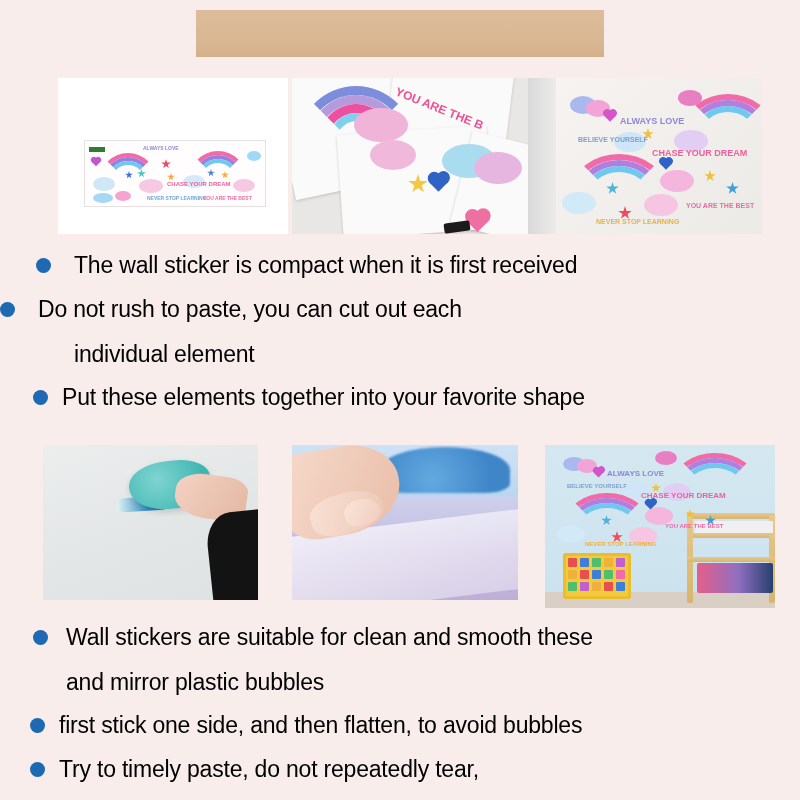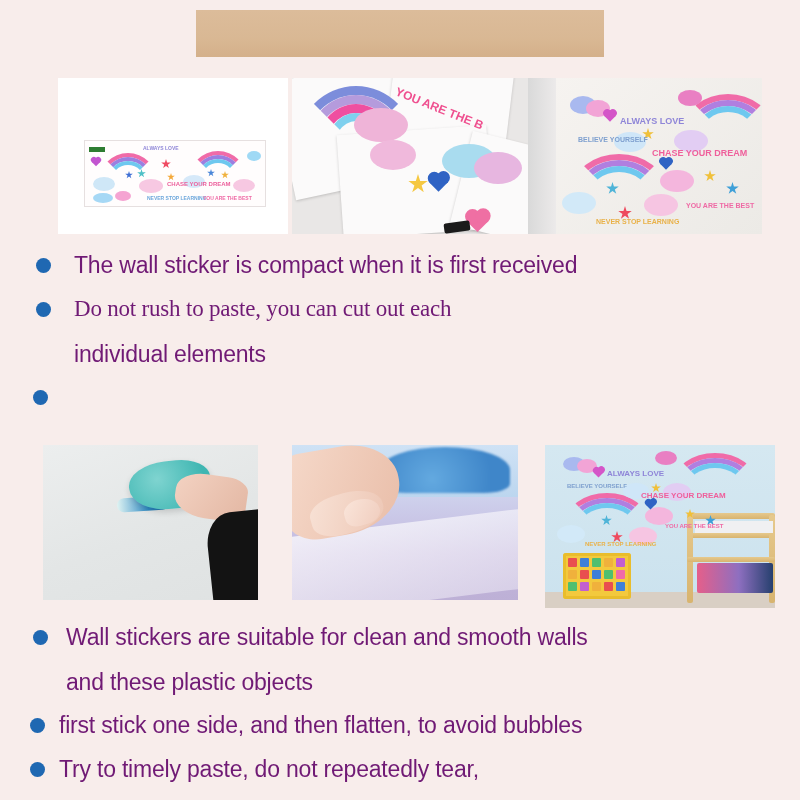--- a/index.html
+++ b/index.html
@@ -214,21 +214,21 @@
   }
   .dot {
     width: 15px; height: 15px;
     border-radius: 50%;
     background: #1f68b2;
     flex: 0 0 auto;
     margin-top: 10px;
   }
   .btxt {
     font-size: 23px;
-    color: #701a75;
+    color: #000000;
     line-height: 34px;
     white-space: nowrap;
     letter-spacing: -0.2px;
   }
   .cont-row { height: 44px; display: flex; }
   .cont-row .btxt { line-height: 36px; }
 </style>
 </head>
 <body>
 
@@ -322,29 +322,30 @@
     <div class="scriptxt" style="left:40px;top:140px;font-size:7px;color:#e9b24a;">NEVER STOP LEARNING</div>
     <div class="scriptxt" style="left:130px;top:124px;font-size:7px;color:#ef6aa5;">YOU ARE THE BEST</div>
   </div>
 </div>
 
 <div class="bullet-list" id="bullets-top">
   <div class="bullet-row" style="padding-left:36px;">
     <div class="dot"></div>
     <div class="btxt" style="margin-left:23px;">The wall sticker is compact when it is first received</div>
   </div>
-  <div class="bullet-row" style="padding-left:36px;font-family:Liberation Serif, serif;">
+  <div class="bullet-row" style="">
     <div class="dot"></div>
     <div class="btxt" style="margin-left:23px;">Do not rush to paste, you can cut out each</div>
   </div>
   <div class="cont-row" style="padding-left:74px;">
-    <div class="btxt">individual elements</div>
+    <div class="btxt">individual element</div>
   </div>
   <div class="bullet-row" style="padding-left:33px;">
     <div class="dot"></div>
+    <div class="btxt" style="margin-left:14px;">Put these elements together into your favorite shape</div>
   </div>
 </div>
 
 <div class="photo" id="photo-wipe">
   <div id="wipe-cloth-fold"></div>
   <div id="wipe-cloth"></div>
   <div id="wipe-hand"></div>
   <div id="wipe-sleeve"></div>
 </div>
 
@@ -411,24 +412,24 @@
   <div class="scriptxt" style="left:62px;top:24px;font-size:8px;color:#8f86d8;">ALWAYS LOVE</div>
   <div class="scriptxt" style="left:22px;top:38px;font-size:6px;color:#7fa0cf;">BELIEVE YOURSELF</div>
   <div class="scriptxt" style="left:96px;top:46px;font-size:8px;color:#ef5f9b;">CHASE YOUR DREAM</div>
   <div class="scriptxt" style="left:40px;top:96px;font-size:6px;color:#e9b24a;">NEVER STOP LEARNING</div>
   <div class="scriptxt" style="left:120px;top:78px;font-size:6px;color:#ef6aa5;">YOU ARE THE BEST</div>
 </div>
 
 <div class="bullet-list" id="bullets-bottom">
   <div class="bullet-row" style="padding-left:33px;">
     <div class="dot"></div>
-    <div class="btxt" style="margin-left:18px;">Wall stickers are suitable for clean and smooth walls</div>
+    <div class="btxt" style="margin-left:18px;">Wall stickers are suitable for clean and smooth these</div>
   </div>
   <div class="cont-row" style="padding-left:66px;">
-    <div class="btxt">and these plastic objects</div>
+    <div class="btxt">and mirror plastic bubbles</div>
   </div>
   <div class="bullet-row" style="padding-left:30px;">
     <div class="dot"></div>
     <div class="btxt" style="margin-left:14px;">first stick one side, and then flatten, to avoid bubbles</div>
   </div>
   <div class="bullet-row" style="padding-left:30px;">
     <div class="dot"></div>
     <div class="btxt" style="margin-left:14px;">Try to timely paste, do not repeatedly tear,</div>
   </div>
 </div>

